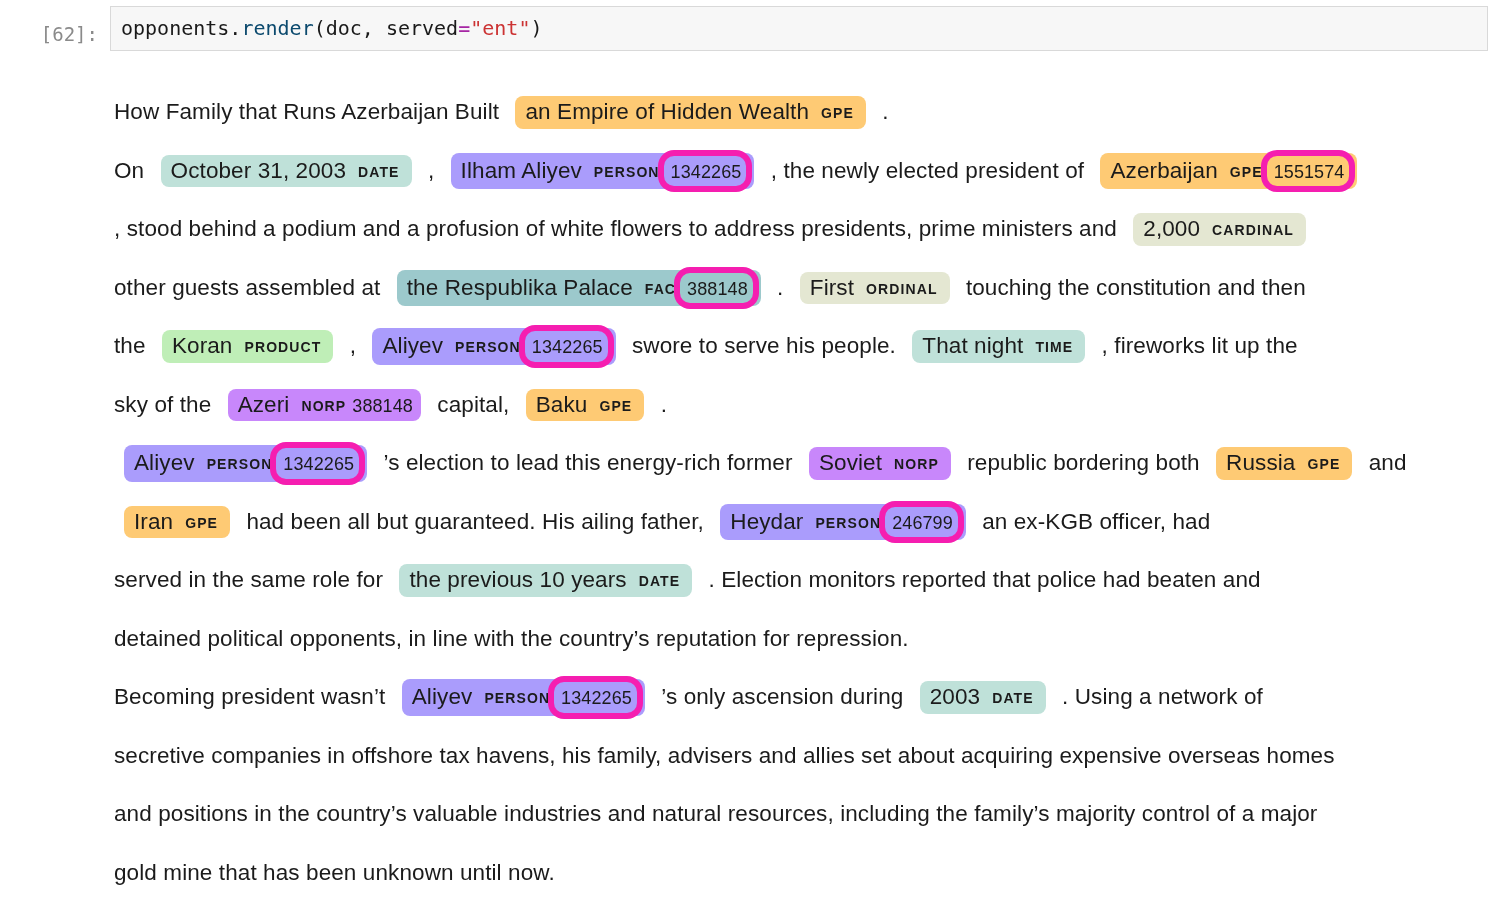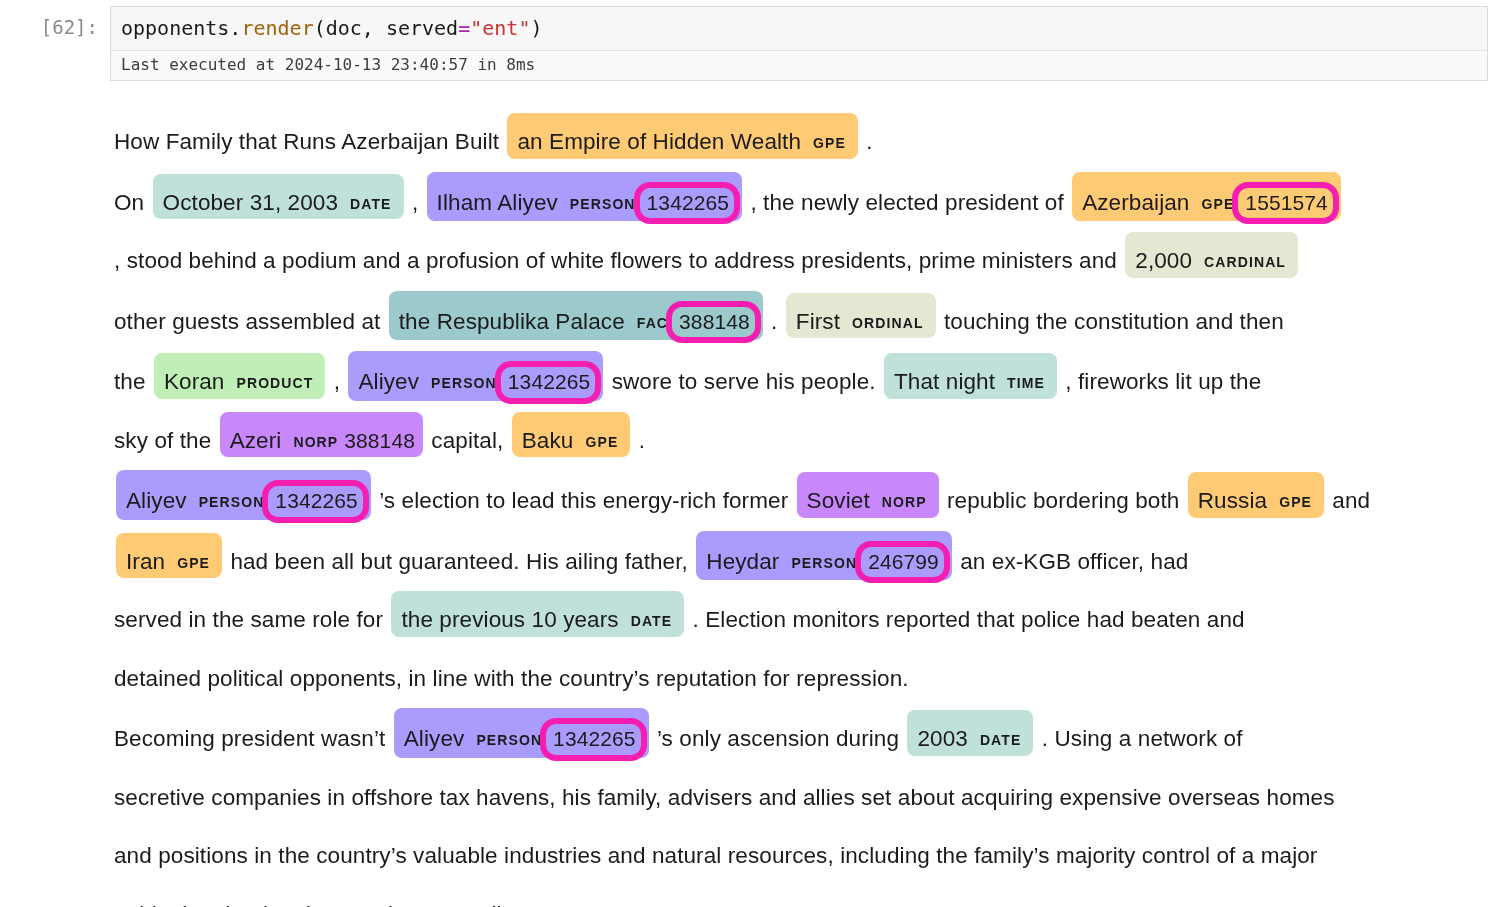--- a/index.html
+++ b/index.html
@@ -10,21 +10,21 @@
   body {
     width: 1500px;
     height: 907px;
     font-family: "Liberation Sans", sans-serif;
     overflow: hidden;
   }
 
   
   .cell-wrap {
     display: flex;
-    align-items: flex-start;
+    align-items: center;
     padding: 6px 0 16px 0;
   }
   .prompt {
     width: 98px;
     flex: 0 0 98px;
     text-align: right;
     padding-right: 12px;
     padding-top: 10px;
     color: #8a8a8a;
     font-family: "DejaVu Sans Mono", "Liberation Mono", monospace;
@@ -40,21 +40,21 @@
   }
   .code-line {
     padding: 9px 10px 9px 10px;
     font-family: "DejaVu Sans Mono", "Liberation Mono", monospace;
     font-size: 20px;
     line-height: 1.25;
     color: #1a1a1a;
     white-space: pre;
     background: #f7f7f7;
   }
-  .tok-fn   { color: #a16207; }
+  .tok-fn   { color: #0c4a6e; }
   .tok-op   { color: #a626a4; }
   .tok-str  { color: #cc3333; }
   .exec-bar {
     border-top: 1px solid #e3e3e3;
     background: #fafafa;
     padding: 4px 10px 6px 10px;
     font-family: "DejaVu Sans Mono", "Liberation Mono", monospace;
     font-size: 16px;
     color: #3c3c3c;
     white-space: pre;
@@ -70,43 +70,43 @@
     position: relative;
     letter-spacing: 0.1px;
   }
   .ent-output .txt { white-space: pre-wrap; text-align: right; }
 
   
   .ent {
     display: inline-block;
     position: relative;
     border-radius: 8px;
-    padding: 16px 8px 3px 10px;
-    margin: 0 2px;
+    padding: 3px 8px 3px 10px;
+    margin: 0 10px;
     line-height: 1.18;
     vertical-align: baseline;
   }
   .ent .ent-text {
     font-size: 22.5px;
     color: #1b1b1b;
   }
   .ent .ent-label {
     display: inline-block;
     font-size: 14px;
     font-weight: bold;
     letter-spacing: 1.1px;
     text-transform: uppercase;
     margin-left: 12px;
     margin-right: 4px;
     vertical-align: 1px;
     color: #1b1b1b;
   }
   .ent .ent-kb {
     display: inline-block;
-    font-size: 21px;
+    font-size: 18px;
     margin-left: 2px;
     color: #1b1b1b;
     vertical-align: 0px;
   }
 
   
   .hl {
     position: relative;
     display: inline-block;
     padding: 2px 5px;
@@ -117,19 +117,18 @@
 </style>
 </head>
 <body>
 
 <div>
 
   <div class="cell-wrap">
     <div class="prompt">[62]:</div>
     <div class="cell-body">
       <div class="code-line"><span>opponents.</span><span class="tok-fn">render</span><span>(doc, served</span><span class="tok-op">=</span><span class="tok-str">"ent"</span><span>)</span></div>
-      <div class="exec-bar">Last executed at 2024-10-13 23:40:57 in 8ms</div>
     </div>
   </div>
 
   <div class="ent-output" id="ent-output"><span class="txt">How Family that Runs Azerbaijan Built </span><span class="ent" style="background: rgb(254, 202, 116);"><span class="ent-text">an Empire of Hidden Wealth</span><span class="ent-label">GPE</span></span><span class="txt"> .</span><br><span class="txt">On </span><span class="ent" style="background: rgb(191, 225, 217);"><span class="ent-text">October 31, 2003</span><span class="ent-label">DATE</span></span><span class="txt"> , </span><span class="ent" style="background: rgb(170, 156, 252);"><span class="ent-text">Ilham Aliyev</span><span class="ent-label">PERSON</span><span class="hl" style="box-shadow: rgb(245, 30, 176) 0px 0px 0px 6px; background: rgb(170, 156, 252);"><span class="ent-kb">1342265</span></span></span><span class="txt"> , the newly elected president of </span><span class="ent" style="background: rgb(254, 202, 116);"><span class="ent-text">Azerbaijan</span><span class="ent-label">GPE</span><span class="hl" style="box-shadow: rgb(245, 30, 176) 0px 0px 0px 6px; background: rgb(254, 202, 116);"><span class="ent-kb">1551574</span></span></span><br><span class="txt">, stood behind a podium and a profusion of white flowers to address presidents, prime ministers and </span><span class="ent" style="background: rgb(228, 231, 210);"><span class="ent-text">2,000</span><span class="ent-label">CARDINAL</span></span><br><span class="txt">other guests assembled at </span><span class="ent" style="background: rgb(156, 201, 204);"><span class="ent-text">the Respublika Palace</span><span class="ent-label">FAC</span><span class="hl" style="box-shadow: rgb(245, 30, 176) 0px 0px 0px 6px; background: rgb(156, 201, 204);"><span class="ent-kb">388148</span></span></span><span class="txt"> . </span><span class="ent" style="background: rgb(228, 231, 210);"><span class="ent-text">First</span><span class="ent-label">ORDINAL</span></span><span class="txt"> touching the constitution and then</span><br><span class="txt">the </span><span class="ent" style="background: rgb(191, 238, 183);"><span class="ent-text">Koran</span><span class="ent-label">PRODUCT</span></span><span class="txt"> , </span><span class="ent" style="background: rgb(170, 156, 252);"><span class="ent-text">Aliyev</span><span class="ent-label">PERSON</span><span class="hl" style="box-shadow: rgb(245, 30, 176) 0px 0px 0px 6px; background: rgb(170, 156, 252);"><span class="ent-kb">1342265</span></span></span><span class="txt"> swore to serve his people. </span><span class="ent" style="background: rgb(191, 225, 217);"><span class="ent-text">That night</span><span class="ent-label">TIME</span></span><span class="txt"> , fireworks lit up the</span><br><span class="txt">sky of the </span><span class="ent" style="background: rgb(200, 135, 251);"><span class="ent-text">Azeri</span><span class="ent-label">NORP</span><span class="ent-kb">388148</span></span><span class="txt"> capital, </span><span class="ent" style="background: rgb(254, 202, 116);"><span class="ent-text">Baku</span><span class="ent-label">GPE</span></span><span class="txt"> .</span><br><span class="ent" style="background: rgb(170, 156, 252);"><span class="ent-text">Aliyev</span><span class="ent-label">PERSON</span><span class="hl" style="box-shadow: rgb(245, 30, 176) 0px 0px 0px 6px; background: rgb(170, 156, 252);"><span class="ent-kb">1342265</span></span></span><span class="txt"> ’s election to lead this energy-rich former </span><span class="ent" style="background: rgb(200, 135, 251);"><span class="ent-text">Soviet</span><span class="ent-label">NORP</span></span><span class="txt"> republic bordering both </span><span class="ent" style="background: rgb(254, 202, 116);"><span class="ent-text">Russia</span><span class="ent-label">GPE</span></span><span class="txt"> and </span><span class="ent" style="background: rgb(254, 202, 116);"><span class="ent-text">Iran</span><span class="ent-label">GPE</span></span><span class="txt"> had been all but guaranteed. His ailing father, </span><span class="ent" style="background: rgb(170, 156, 252);"><span class="ent-text">Heydar</span><span class="ent-label">PERSON</span><span class="hl" style="box-shadow: rgb(245, 30, 176) 0px 0px 0px 6px; background: rgb(170, 156, 252);"><span class="ent-kb">246799</span></span></span><span class="txt"> an ex-KGB officer, had</span><br><span class="txt">served in the same role for </span><span class="ent" style="background: rgb(191, 225, 217);"><span class="ent-text">the previous 10 years</span><span class="ent-label">DATE</span></span><span class="txt"> . Election monitors reported that police had beaten and</span><br><span class="txt">detained political opponents, in line with the country’s reputation for repression.</span><br><span class="txt">Becoming president wasn’t </span><span class="ent" style="background: rgb(170, 156, 252);"><span class="ent-text">Aliyev</span><span class="ent-label">PERSON</span><span class="hl" style="box-shadow: rgb(245, 30, 176) 0px 0px 0px 6px; background: rgb(170, 156, 252);"><span class="ent-kb">1342265</span></span></span><span class="txt"> ’s only ascension during </span><span class="ent" style="background: rgb(191, 225, 217);"><span class="ent-text">2003</span><span class="ent-label">DATE</span></span><span class="txt"> . Using a network of</span><br><span class="txt">secretive companies in offshore tax havens, his family, advisers and allies set about acquiring expensive overseas homes</span><br><span class="txt">and positions in the country’s valuable industries and natural resources, including the family’s majority control of a major</span><br><span class="txt">gold mine that has been unknown until now.</span></div>
 
 </div>
 
 </body></html>

